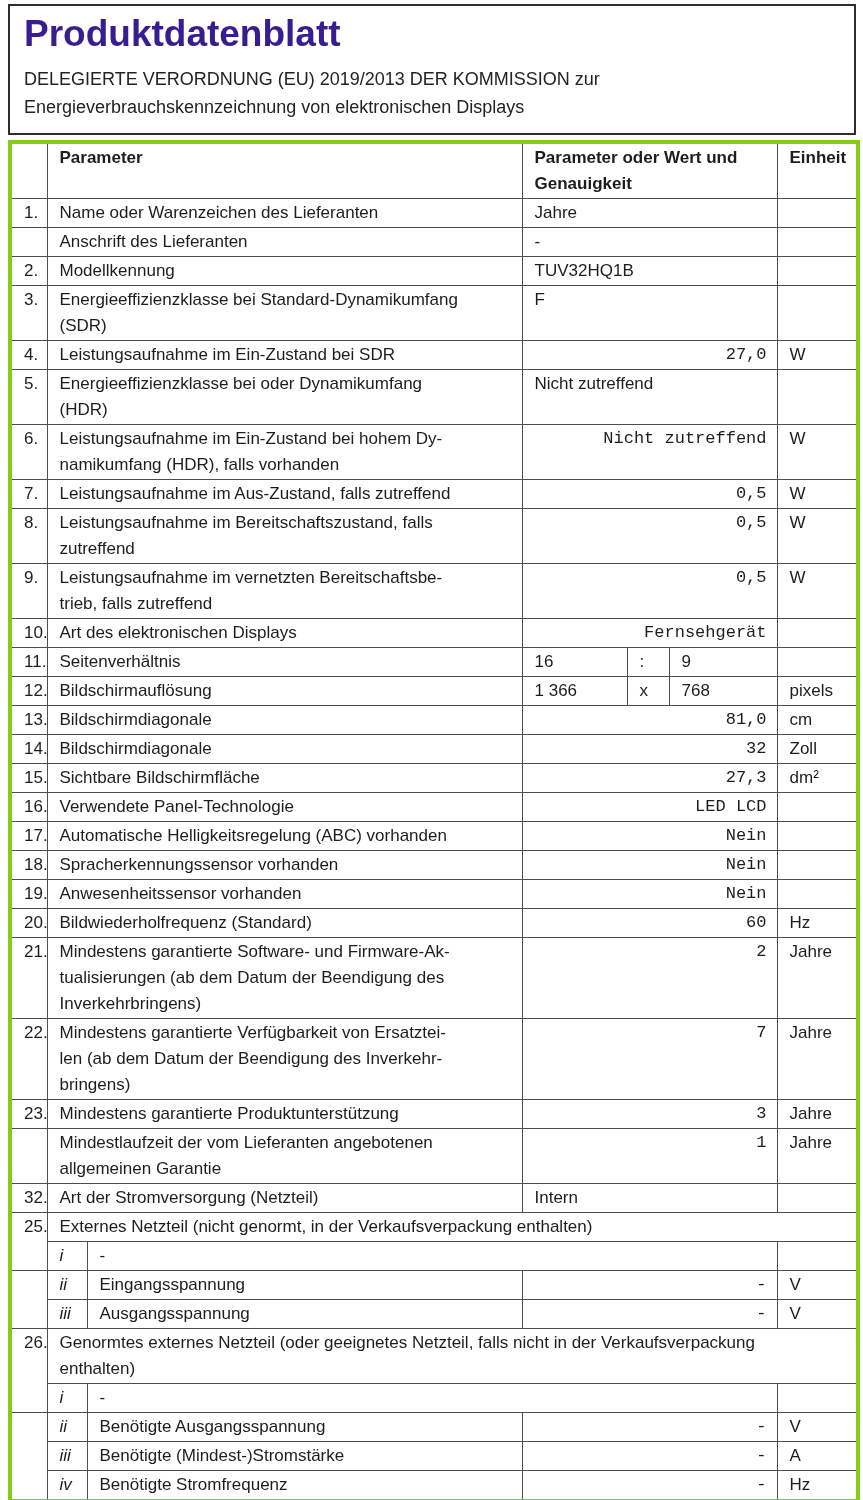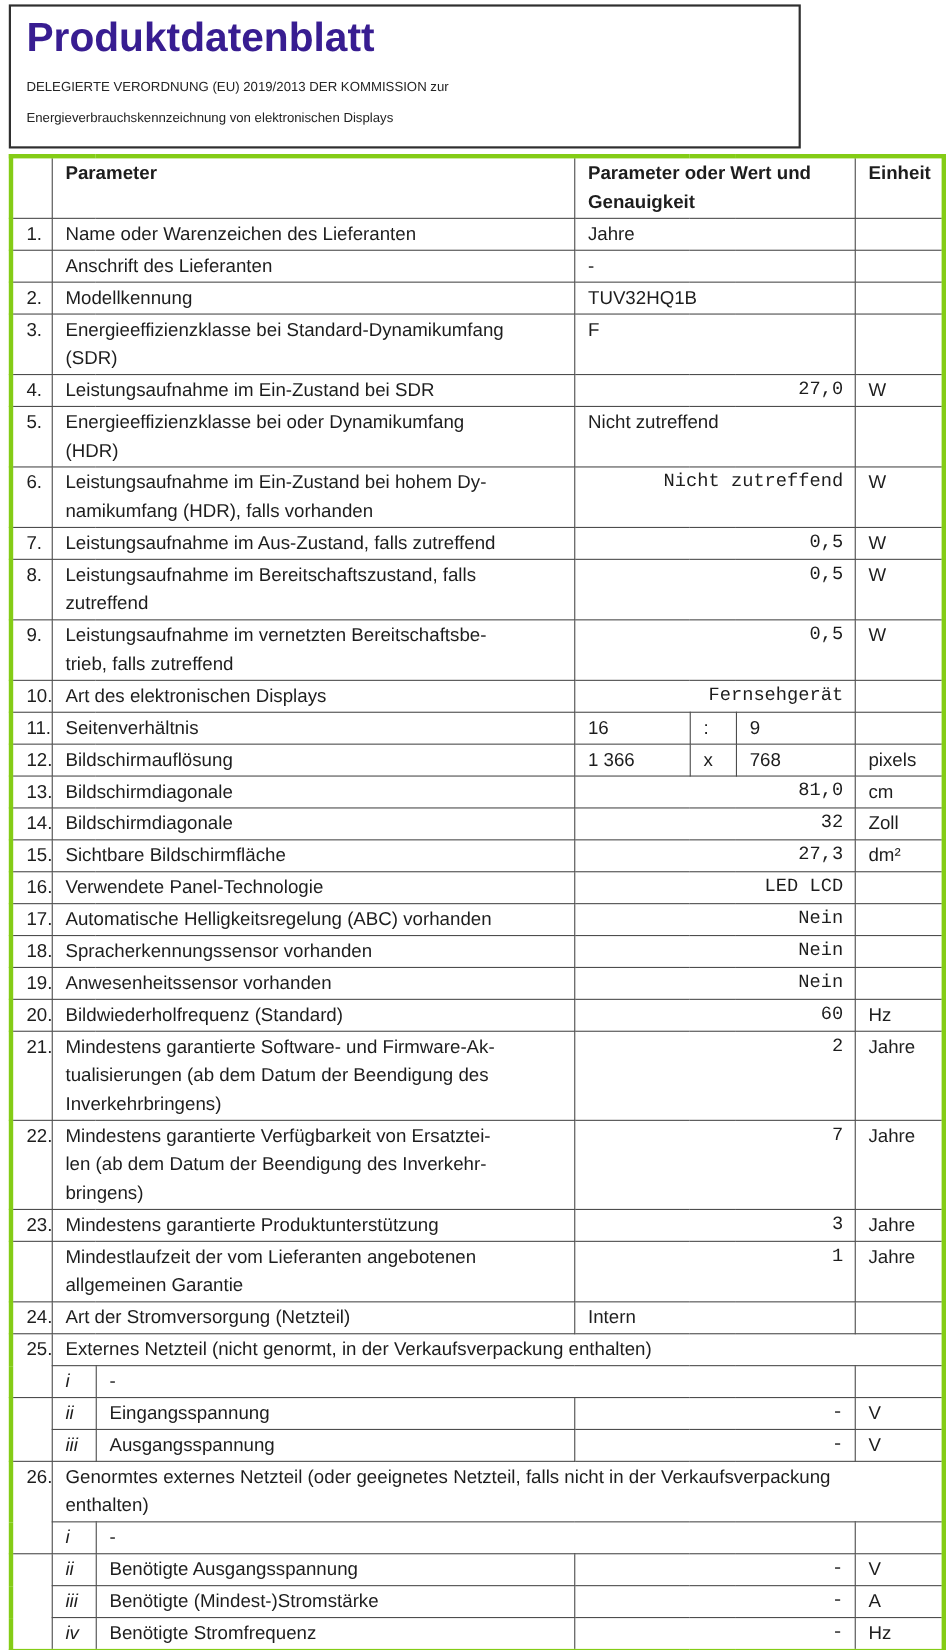--- a/index.html
+++ b/index.html
@@ -7,34 +7,34 @@
     width: 863px;
     font-family: "Liberation Sans", sans-serif;
     color: #1d1d1d;
     -webkit-font-smoothing: antialiased;
   }
   .page { padding: 4px 7px 8px 8px; }
 
   
   .titlebox {
     box-sizing: border-box;
-    width: 720px;
+    width: 848px;
     border: 2px solid #2f2f2f;
     padding: 6px 16px 12px 14px;
     margin-bottom: 5px;
   }
   .title {
     font-size: 37px;
     font-weight: bold;
     color: #381d91;
     line-height: 1.2;
   }
   .subtitle {
     margin-top: 9px;
-    font-size: 12px;
+    font-size: 18px;
     line-height: 28px;
     color: #232323;
     white-space: pre-line;
   }
 
   
   table.sheet {
     border-collapse: collapse;
     table-layout: fixed;
     width: 848px;
@@ -248,21 +248,21 @@
         <td class="unit">Jahre</td>
       </tr>
       <tr>
         <td class="num"></td>
         <td colspan="2">Mindestlaufzeit der vom Lieferanten angebotenen
 allgemeinen Garantie</td>
         <td class="val-r" colspan="3">1</td>
         <td class="unit">Jahre</td>
       </tr>
       <tr>
-        <td class="num">24.</td>
+        <td class="num">32.</td>
         <td colspan="2">Art der Stromversorgung (Netzteil)</td>
         <td class="val-l" colspan="3">Intern</td>
         <td class="unit"></td>
       </tr>
 
       <tr>
         <td class="num" rowspan="2">25.</td>
         <td colspan="6">Externes Netzteil (nicht genormt, in der Verkaufsverpackung enthalten)</td>
       </tr>
       <tr>

